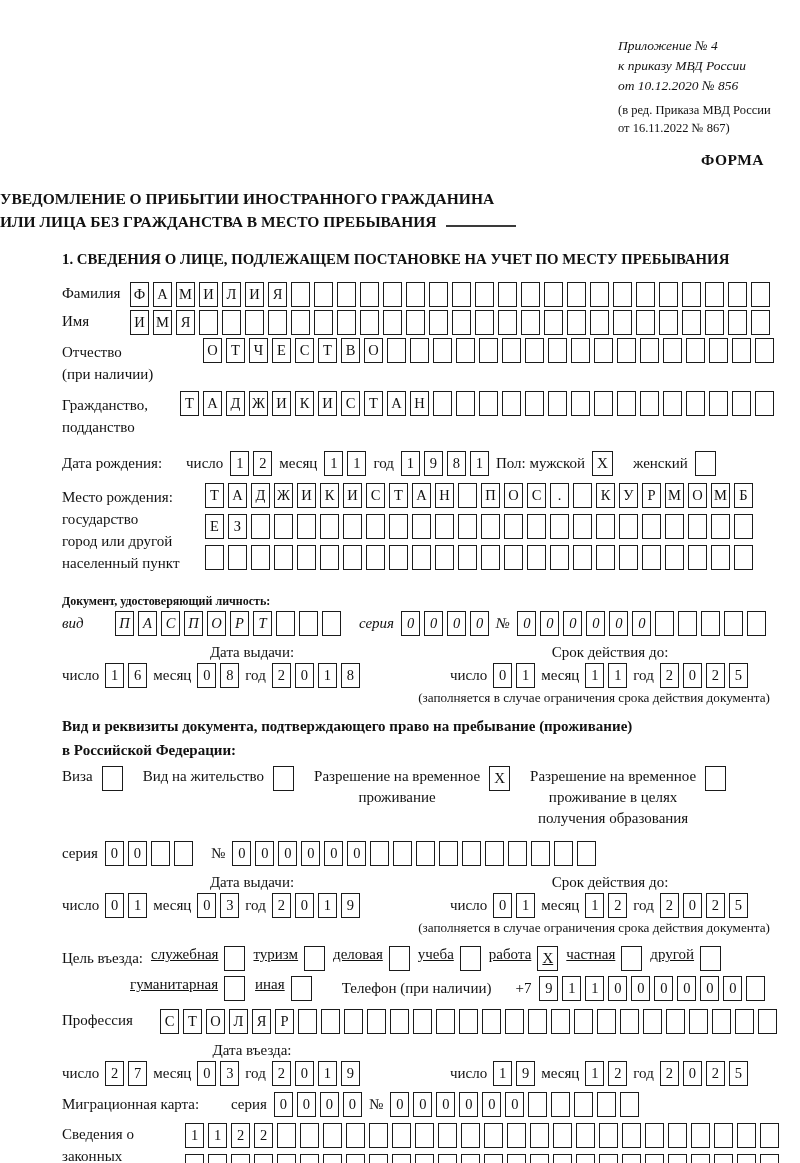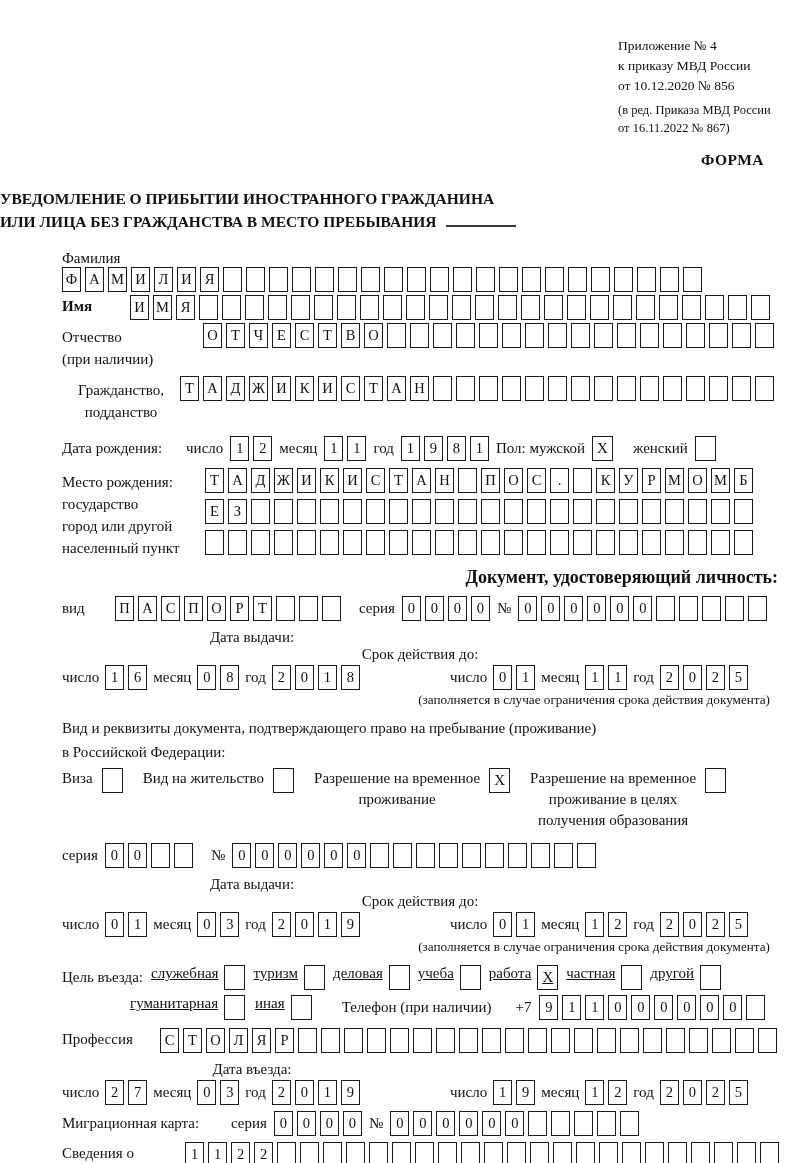--- a/index.html
+++ b/index.html
@@ -1,41 +1,41 @@
 <!DOCTYPE html>
 <html><head>
 <meta charset="utf-8">
 <style>
   html,body{margin:0;padding:0;background:#fff;}
   body{width:800px;height:1163px;font-family:"Liberation Serif","DejaVu Serif",serif;color:#111;overflow:hidden;}
   .page{position:relative;width:800px;height:1163px;padding-top:36px;box-sizing:border-box;}
-  .appendix{margin-left:618px;font-size:13.5px;line-height:20px;}
+  .appendix{margin-left:618px;font-size:13.5px;line-height:20px;font-style:italic;}
   .revision{margin-left:618px;font-size:12.5px;line-height:18px;margin-top:5px;}
   .forma{margin-top:14px;margin-right:36px;text-align:right;font-weight:bold;font-size:15.5px;letter-spacing:.5px;}
   .title{margin-top:18px;text-align:left;font-weight:bold;font-size:15.5px;line-height:23px;}
   .blankline{display:inline-block;width:70px;border-bottom:2px solid #3a3a3a;margin-left:10px;}
   .sec1{margin-top:18px;margin-left:62px;margin-right:20px;font-weight:bold;font-size:14.8px;}
   .fields{margin-left:62px;margin-right:22px;font-size:15px;}
   .frow{display:flex;align-items:flex-start;margin-top:3px;}
   .flabel{flex:0 0 auto;padding-top:3px;}
   .cells{display:flex;gap:4px;}
   .cell{box-sizing:border-box;flex:0 0 19px;width:19px;height:25px;border:1.6px solid #1b1b1b;display:flex;align-items:center;justify-content:center;font-size:14.5px;background:#fff;}
   .cb{box-sizing:border-box;width:21px;height:25px;border:1.6px solid #1b1b1b;display:inline-flex;align-items:center;justify-content:center;font-size:15px;flex:0 0 auto;}
   .inline{display:flex;align-items:center;gap:7px;flex-wrap:nowrap;}
   .lblcol div{line-height:22px;}
   .rowsgap{display:flex;flex-direction:column;gap:6px;}
-  .dochead{margin-top:8px;text-align:right;font-weight:bold;font-size:18px;}
-  .dhdr{display:flex;margin-top:8px;font-size:15px;flex-direction:column;}
+  .dochead{margin-top:20px;text-align:left;font-weight:bold;font-size:12px;}
+  .dhdr{display:flex;margin-top:8px;font-size:15px;}
   .dhdr .l{width:380px;text-align:center;}
   .dhdr .r{flex:1;text-align:center;}
   .dates{display:flex;margin-top:2px;}
   .dates .left{width:388px;display:flex;align-items:center;gap:6px;}
   .dates .right{display:flex;align-items:center;gap:6px;}
   .note{margin-top:2px;text-align:right;font-size:13.2px;margin-right:8px;}
-  .intro{margin-top:8px;font-size:15px;line-height:24px;}
+  .intro{margin-top:8px;font-size:15px;line-height:24px;font-weight:bold;}
   .rezrow{display:flex;gap:20px;align-items:flex-start;margin-top:4px;}
   .rezrow .opt{display:flex;gap:9px;align-items:flex-start;}
   .rezrow .optlab{white-space:pre-line;text-align:center;line-height:21px;}
   .purposerow{display:flex;align-items:center;gap:8px;margin-top:10px;}
   .purposerow .opt{display:inline-flex;align-items:flex-start;gap:6px;text-decoration:underline;}
   .purposerow2{margin-left:68px;margin-top:5px;}
   .legal{display:flex;margin-top:6px;}
   .legal .lbl{flex:0 0 123px;line-height:22.5px;}
   .migr{margin-top:6px;}
 </style>
@@ -53,24 +53,25 @@
     <div>(в ред. Приказа МВД России</div>
     <div>от 16.11.2022 № 867)</div>
   </div>
   <div class="forma">ФОРМА</div>
 
   <div class="title">
     <div>УВЕДОМЛЕНИЕ О ПРИБЫТИИ ИНОСТРАННОГО ГРАЖДАНИНА</div>
     <div><span>ИЛИ ЛИЦА БЕЗ ГРАЖДАНСТВА В МЕСТО ПРЕБЫВАНИЯ</span><span class="blankline"></span></div>
   </div>
 
+  <div class="sec1">1. СВЕДЕНИЯ О ЛИЦЕ, ПОДЛЕЖАЩЕМ ПОСТАНОВКЕ НА УЧЕТ ПО МЕСТУ ПРЕБЫВАНИЯ</div>
 
   <div class="fields">
 
-    <div class="frow" style="margin-top:14px;flex-direction:column;">
+    <div class="frow" style="margin-top:14px;">
       <span class="flabel" style="width:68px;">Фамилия</span>
       <span class="cells">
           <span class="cell">Ф</span>
           <span class="cell">А</span>
           <span class="cell">М</span>
           <span class="cell">И</span>
           <span class="cell">Л</span>
           <span class="cell">И</span>
           <span class="cell">Я</span>
           <span class="cell"></span>
@@ -91,21 +92,21 @@
           <span class="cell"></span>
           <span class="cell"></span>
           <span class="cell"></span>
           <span class="cell"></span>
           <span class="cell"></span>
           <span class="cell"></span>
         </span>
     </div>
 
     <div class="frow">
-      <span class="flabel" style="width:68px;font-weight:bold;">Имя</span>
+      <span class="flabel" style="width:68px;">Имя</span>
       <span class="cells">
           <span class="cell">И</span>
           <span class="cell">М</span>
           <span class="cell">Я</span>
           <span class="cell"></span>
           <span class="cell"></span>
           <span class="cell"></span>
           <span class="cell"></span>
           <span class="cell"></span>
           <span class="cell"></span>
@@ -159,21 +160,21 @@
           <span class="cell"></span>
           <span class="cell"></span>
           <span class="cell"></span>
           <span class="cell"></span>
           <span class="cell"></span>
           <span class="cell"></span>
         </span>
     </div>
 
     <div class="frow" style="margin-top:6px;">
-      <span class="flabel lblcol" style="width:118px;text-align:center;">
+      <span class="flabel lblcol" style="width:118px;">
         <div>Гражданство,</div>
         <div>подданство</div>
       </span>
       <span class="cells">
           <span class="cell">Т</span>
           <span class="cell">А</span>
           <span class="cell">Д</span>
           <span class="cell">Ж</span>
           <span class="cell">И</span>
           <span class="cell">К</span>
@@ -311,21 +312,21 @@
             <span class="cell"></span>
             <span class="cell"></span>
             <span class="cell"></span>
             <span class="cell"></span>
           </span>
         </span>
     </div>
 
     <div class="dochead">Документ, удостоверяющий личность:</div>
 
-    <div class="frow inline" style="margin-top:8px;">
+    <div class="frow inline" style="margin-top:2px;font-style:italic;">
       <span style="width:46px;">вид</span>
       <span class="cells">
           <span class="cell">П</span>
           <span class="cell">А</span>
           <span class="cell">С</span>
           <span class="cell">П</span>
           <span class="cell">О</span>
           <span class="cell">Р</span>
           <span class="cell">Т</span>
           <span class="cell"></span>

